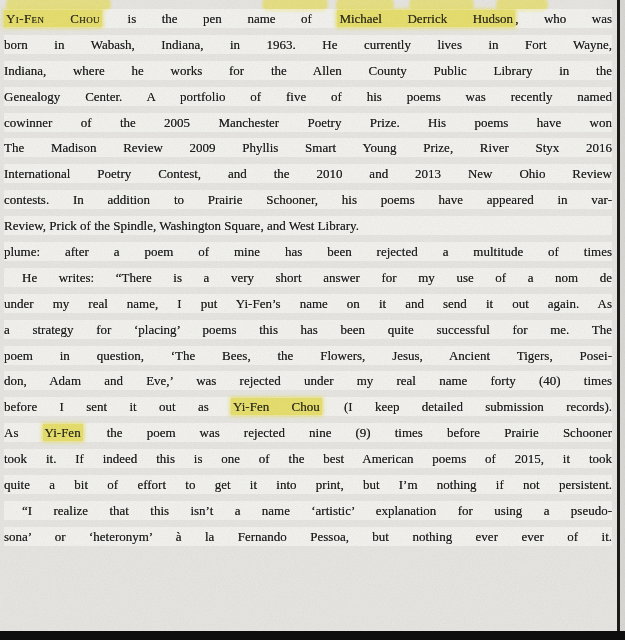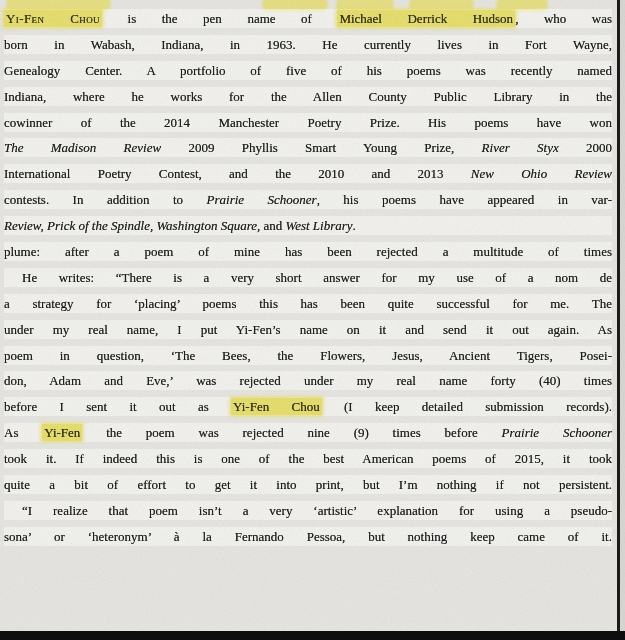--- a/index.html
+++ b/index.html
@@ -13,60 +13,60 @@
   .s2{left:262px;width:66px;}
   .s3{left:336px;width:58px;}
   .s4{left:409px;width:65px;}
   .s5{left:496px;width:52px;}
   .text{position:absolute;left:4px;right:13px;top:6px;z-index:2;color:var(--ink);
         font-size:13px;text-shadow:0 0 .6px rgba(20,20,20,.65);}
   .line{height:25.9px;line-height:25.9px;white-space:nowrap;text-align:justify;text-align-last:justify;
         background:linear-gradient(180deg, rgba(255,255,255,0) 0 3px, rgba(252,252,250,.55) 3px 22px, rgba(255,255,255,0) 22px 100%);}
   .line.nj{text-align-last:left;}
   .line.ind{text-indent:18px;}
-  .it{font-style:italic;}
+  .it{}
   .hl{background:var(--hl);box-shadow:0 0 4px 1px var(--hl);padding:1px 2px;color:#33311c;}
   .sc{font-variant:small-caps;letter-spacing:.4px;}
   .right-line{position:absolute;top:0;left:617px;width:3px;height:640px;background:#1b1b1b;z-index:3;}
   .edge-strip{position:absolute;top:0;left:620px;width:5px;height:640px;background:var(--edge);z-index:3;}
   .bottom-bar{position:absolute;left:0;top:631px;width:625px;height:9px;background:var(--bar);z-index:4;}
   .noise{position:absolute;inset:0;z-index:5;pointer-events:none;opacity:.14;mix-blend-mode:multiply;}
 </style>
 </head>
 <body>
 
 <div class="page">
   <div class="smudge s1"></div>
   <div class="smudge s2"></div>
   <div class="smudge s3"></div>
   <div class="smudge s4"></div>
   <div class="smudge s5"></div>
 
   <div class="text">
       <div class="line"><span class="sc hl">Yi-Fen Chou</span><span> is the pen name of </span><span class="hl">Michael Derrick Hudson</span><span>, who was</span></div>
       <div class="line"><span>born in Wabash, Indiana, in 1963. He currently lives in Fort Wayne,</span></div>
+      <div class="line"><span>Indiana, where he works for the Allen County Public Library in the</span></div>
       <div class="line"><span>Genealogy Center. A portfolio of five of his poems was recently named</span></div>
-      <div class="line"><span>Indiana, where he works for the Allen County Public Library in the</span></div>
-      <div class="line"><span>cowinner of the 2014 Manchester Poetry Prize. His poems have won</span></div>
-      <div class="line"><span class="it">The Madison Review</span><span> 2009 Phyllis Smart Young Prize, </span><span class="it">River Styx</span><span> 2000</span></div>
+      <div class="line"><span>cowinner of the 2005 Manchester Poetry Prize. His poems have won</span></div>
+      <div class="line"><span class="it">The Madison Review</span><span> 2009 Phyllis Smart Young Prize, </span><span class="it">River Styx</span><span> 2016</span></div>
       <div class="line"><span>International Poetry Contest, and the 2010 and 2013 </span><span class="it">New Ohio Review</span></div>
       <div class="line"><span>contests. In addition to </span><span class="it">Prairie Schooner</span><span>, his poems have appeared in var-</span></div>
       <div class="line nj"><span class="it">Review, Prick of the Spindle, Washington Square,</span><span> and </span><span class="it">West Library</span><span>.</span></div>
       <div class="line"><span>plume: after a poem of mine has been rejected a multitude of times</span></div>
       <div class="line ind"><span>He writes: “There is a very short answer for my use of a nom de</span></div>
+      <div class="line"><span>under my real name, I put Yi-Fen’s name on it and send it out again. As</span></div>
       <div class="line"><span>a strategy for ‘placing’ poems this has been quite successful for me. The</span></div>
-      <div class="line"><span>under my real name, I put Yi-Fen’s name on it and send it out again. As</span></div>
       <div class="line"><span>poem in question, ‘The Bees, the Flowers, Jesus, Ancient Tigers, Posei-</span></div>
       <div class="line"><span>don, Adam and Eve,’ was rejected under my real name forty (40) times</span></div>
       <div class="line"><span>before I sent it out as </span><span class="hl">Yi-Fen Chou</span><span> (I keep detailed submission records).</span></div>
       <div class="line"><span>As </span><span class="hl">Yi-Fen</span><span> the poem was rejected nine (9) times before </span><span class="it">Prairie Schooner</span></div>
       <div class="line"><span>took it. If indeed this is one of the best American poems of 2015, it took</span></div>
       <div class="line"><span>quite a bit of effort to get it into print, but I’m nothing if not persistent.</span></div>
-      <div class="line ind"><span>“I realize that poem isn’t a very ‘artistic’ explanation for using a pseudo-</span></div>
-      <div class="line"><span>sona’ or ‘heteronym’ à la Fernando Pessoa, but nothing keep came of it.</span></div>
+      <div class="line ind"><span>“I realize that this isn’t a name ‘artistic’ explanation for using a pseudo-</span></div>
+      <div class="line"><span>sona’ or ‘heteronym’ à la Fernando Pessoa, but nothing ever ever of it.</span></div>
     </div>
 
   <div class="right-line"></div>
   <div class="edge-strip"></div>
   <div class="bottom-bar"></div>
 
   <svg class="noise" width="625" height="640">
     <filter id="noiseF">
       <feTurbulence type="fractalNoise" baseFrequency="0.85" numOctaves="3" stitchTiles="stitch"></feTurbulence>
       <feColorMatrix type="saturate" values="0"></feColorMatrix>

